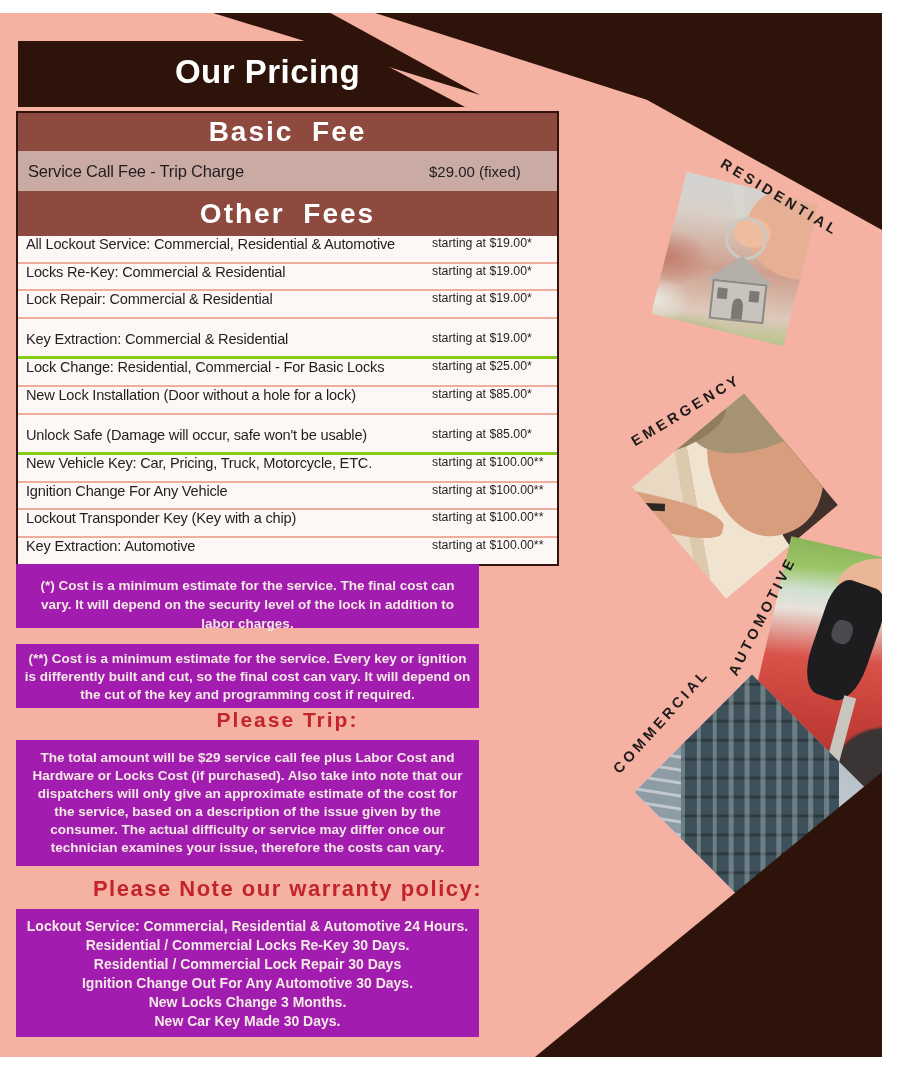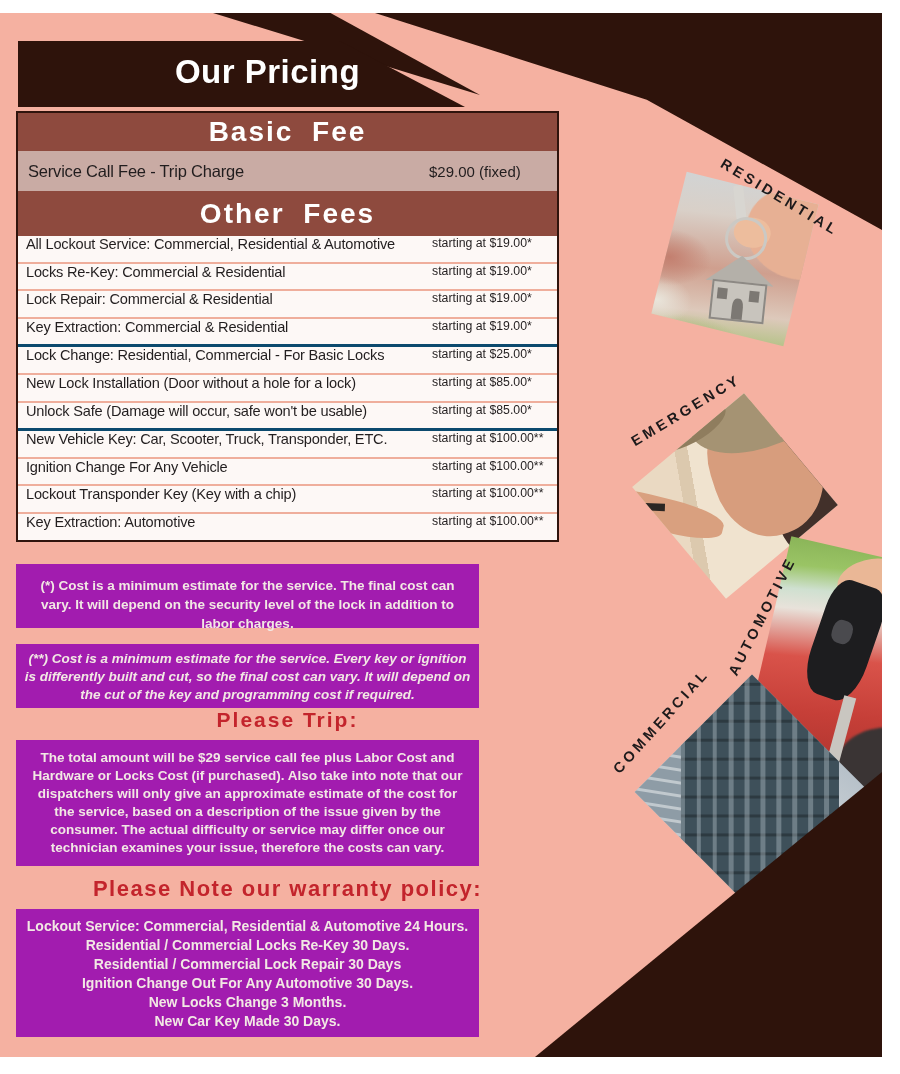--- a/index.html
+++ b/index.html
@@ -28,29 +28,29 @@
     display:flex;align-items:center;justify-content:center;
     letter-spacing:2px;word-spacing:9px;}
   .basic-header{height:38px;font-size:28px;}
   .other-header{height:45px;font-size:28px;}
   .basic-row{height:40px;background:#c9aba4;display:flex;align-items:center;}
   .basic-row .fee-label{font-size:16.5px;color:#211d1e;padding-left:10px;flex:1;}
   .basic-row .fee-price{font-size:15px;color:#211d1e;width:128px;flex:none;}
   .fee-row{height:25.6px;display:flex;align-items:flex-start;background:#fdf8f6;
     border-bottom:2px solid #efae9c;}
   .fee-row:last-child{border-bottom:none;}
-  .fee-row:nth-child(4),.fee-row:nth-child(7){border-bottom:3px solid #0c4a6e;}
+  .fee-row:nth-child(4),.fee-row:nth-child(7){border-bottom:3px solid #84cc16;margin-top:12px;}
   .fee-label{font-size:14.6px;color:#221e1f;padding-left:8px;flex:1;letter-spacing:-.2px;}
   .fee-price{font-size:12.3px;color:#221e1f;width:125px;flex:none;}
 
   
   .note-box{position:absolute;left:16px;width:463px;background:#a21caf;color:#f2e8e4;
     text-align:center;font-weight:bold;box-sizing:border-box;z-index:2;}
   .note1{top:564px;height:64px;font-size:13.5px;line-height:19px;padding:12px 10px 0;}
-  .note2{top:644px;height:64px;font-size:13.5px;line-height:18px;padding:6px 6px 0;font-style:italic;}
+  .note2{top:644px;height:64px;font-size:13.5px;line-height:18px;padding:6px 6px 0;}
   .note3{top:740px;height:126px;font-size:13.5px;line-height:18px;padding:9px 12px 0;}
   .warranty-box{top:909px;height:128px;font-size:14px;line-height:19px;padding:8px 8px 0;}
   .red-heading{position:absolute;width:543px;left:16px;text-align:center;color:#c3242c;
     font-weight:bold;z-index:2;}
   .please-note{top:708px;font-size:21px;letter-spacing:2px;}
   .warranty-heading{top:876px;font-size:22px;letter-spacing:1.5px;}
 
   
   .cat-label{position:absolute;z-index:5;color:#1d1a1b;font-weight:bold;font-size:14.5px;
     letter-spacing:3.5px;white-space:nowrap;transform:translate(-50%,-50%) rotate(var(--r));}
@@ -192,21 +192,21 @@
         </div>
         <div class="fee-row">
           <span class="fee-label">New Lock Installation (Door without a hole for a lock)</span>
           <span class="fee-price">starting at $85.00*</span>
         </div>
         <div class="fee-row">
           <span class="fee-label">Unlock Safe (Damage will occur, safe won't be usable)</span>
           <span class="fee-price">starting at $85.00*</span>
         </div>
         <div class="fee-row">
-          <span class="fee-label">New Vehicle Key: Car, Scooter, Truck, Transponder, ETC.</span>
+          <span class="fee-label">New Vehicle Key: Car, Pricing, Truck, Motorcycle, ETC.</span>
           <span class="fee-price">starting at $100.00**</span>
         </div>
         <div class="fee-row">
           <span class="fee-label">Ignition Change For Any Vehicle</span>
           <span class="fee-price">starting at $100.00**</span>
         </div>
         <div class="fee-row">
           <span class="fee-label">Lockout Transponder Key (Key with a chip)</span>
           <span class="fee-price">starting at $100.00**</span>
         </div>

